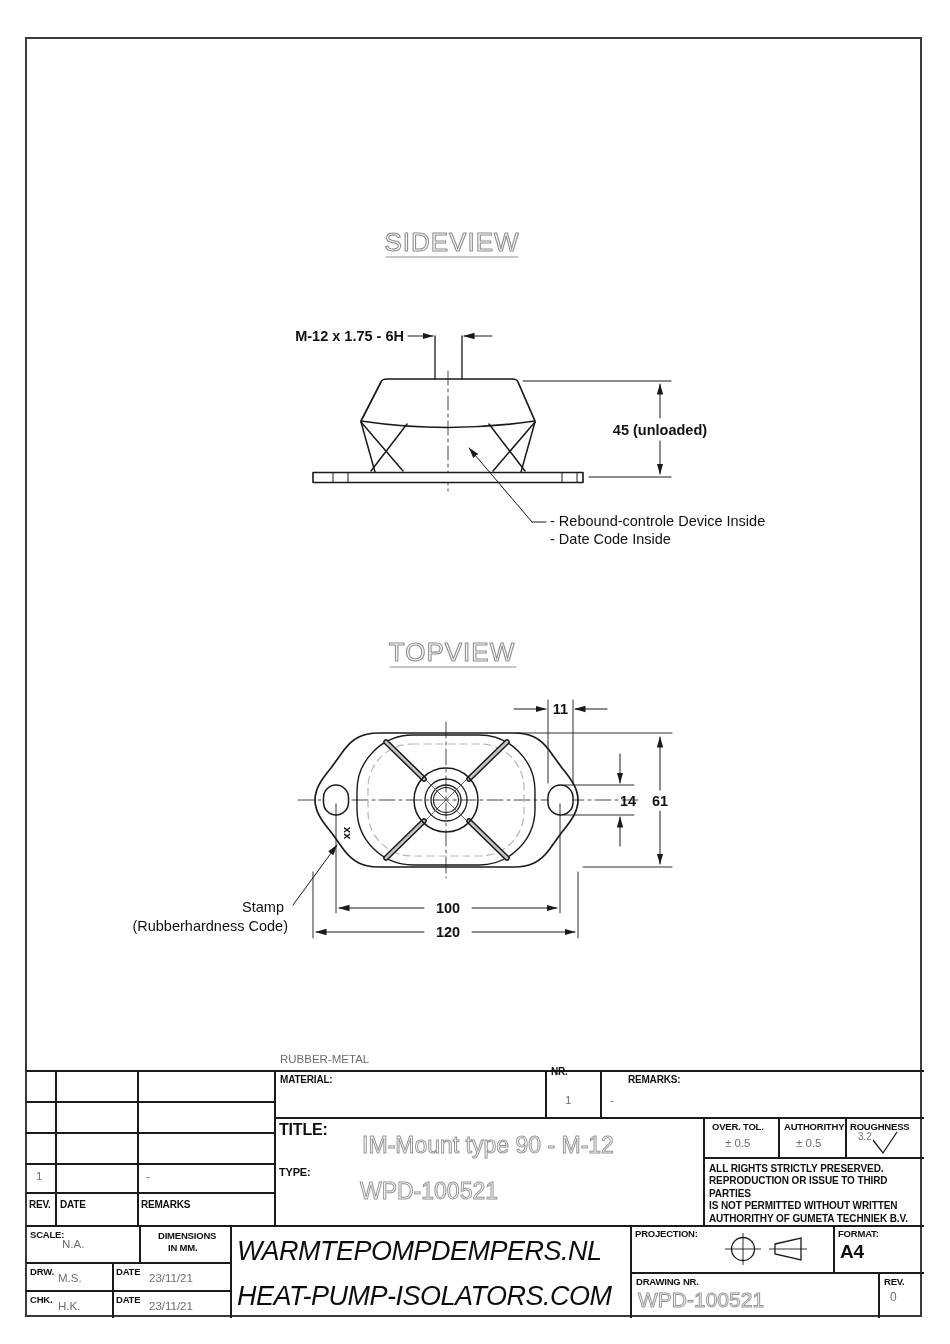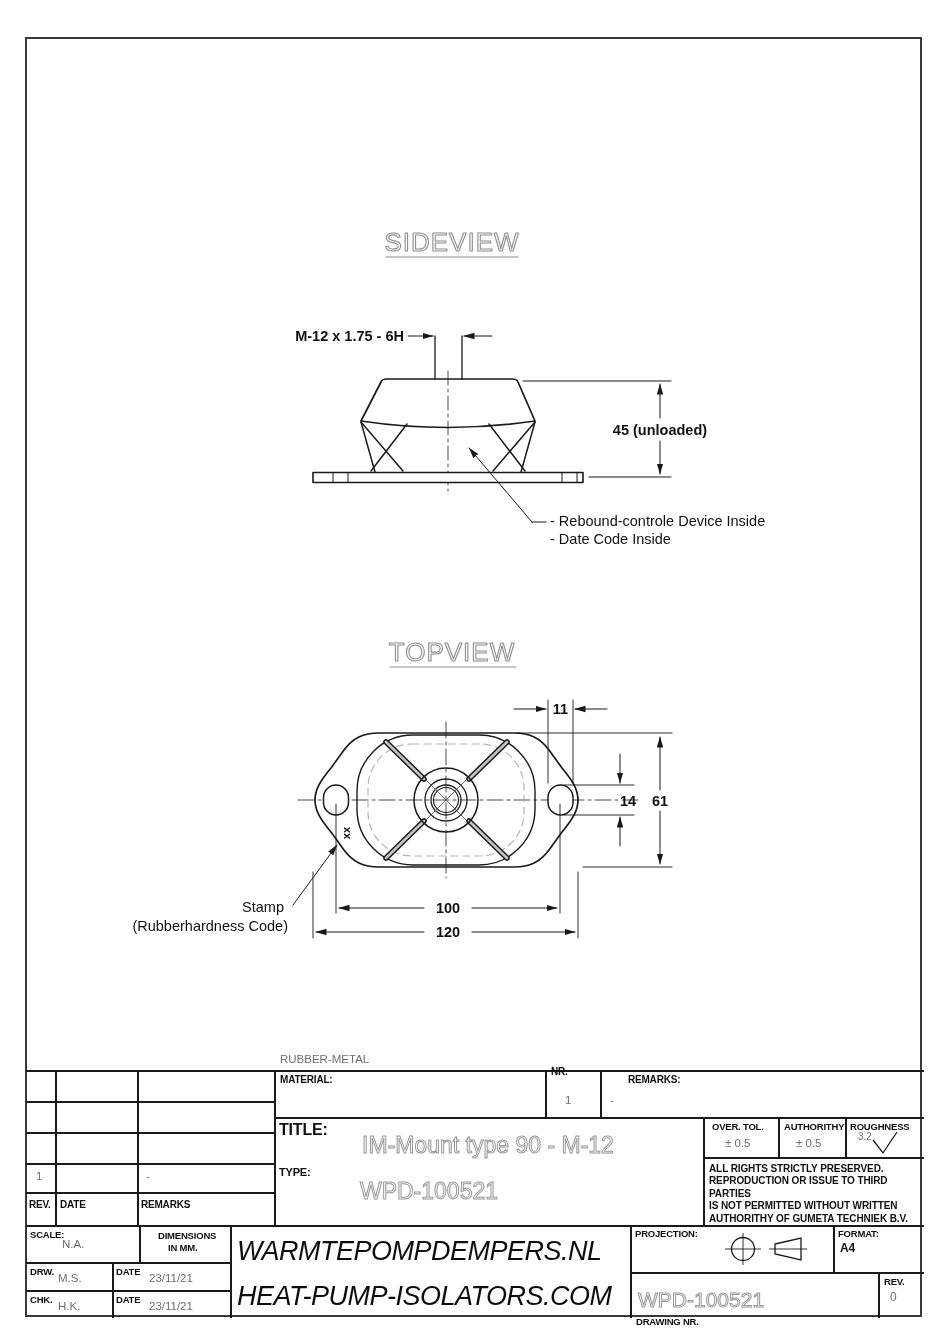--- a/index.html
+++ b/index.html
@@ -263,20 +263,20 @@
 <svg width="130" height="36" style="left:695px;top:1232px">
   <g stroke="#1a1a1a" fill="none">
     <circle cx="48" cy="17" r="11.5" stroke-width="1.3"></circle>
     <line x1="30" y1="17" x2="66" y2="17" stroke-width="0.9"></line>
     <line x1="48" y1="1" x2="48" y2="33" stroke-width="0.9"></line>
     <path d="M80 12 L106 6 L106 28 L80 22 Z" stroke-width="1.3"></path>
     <line x1="74" y1="17" x2="112" y2="17" stroke-width="0.9"></line>
   </g>
 </svg>
 <div class="lbl sm" style="left:838px;top:1228px">FORMAT:</div>
-<div class="lbl" style="left:840px;top:1241px;font-size:12px">A4</div>
-
-<div class="lbl sm" style="left:636px;top:1316px">DRAWING NR.</div>
+<div class="lbl" style="left:840px;top:1241px;font-size:19px">A4</div>
+
+<div class="lbl sm" style="left:636px;top:1276px">DRAWING NR.</div>
 <svg width="220" height="32" style="left:634px;top:1284px">
   <text x="4" y="23" class="outline-val" style="font-size:21px">WPD-100521</text>
 </svg>
 <div class="lbl sm" style="left:884px;top:1276px">REV.</div>
 <div class="val" style="left:890px;top:1290px;font-size:12px">0</div>
 
 </body></html>

